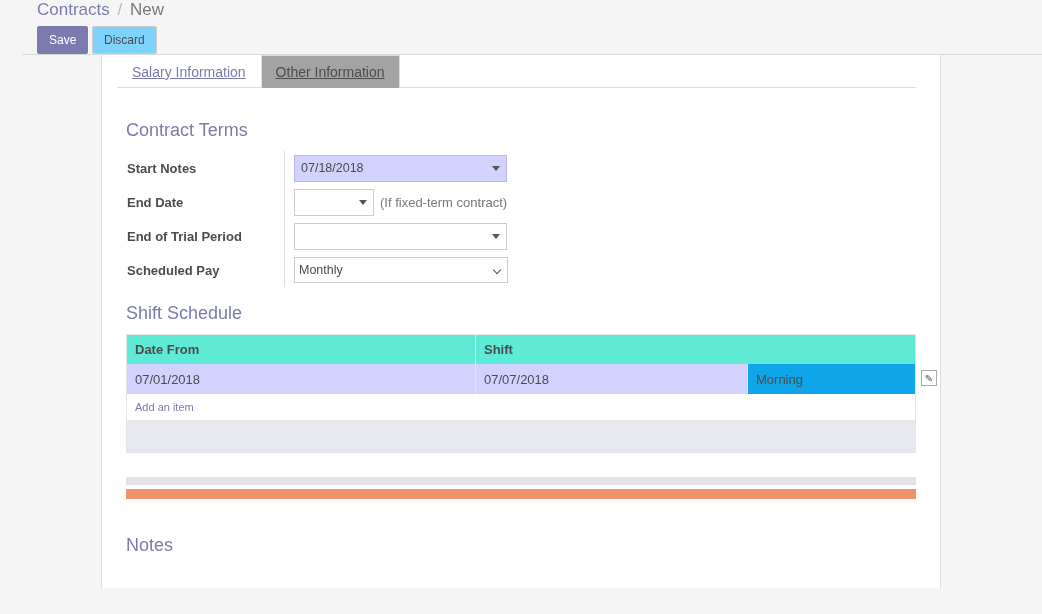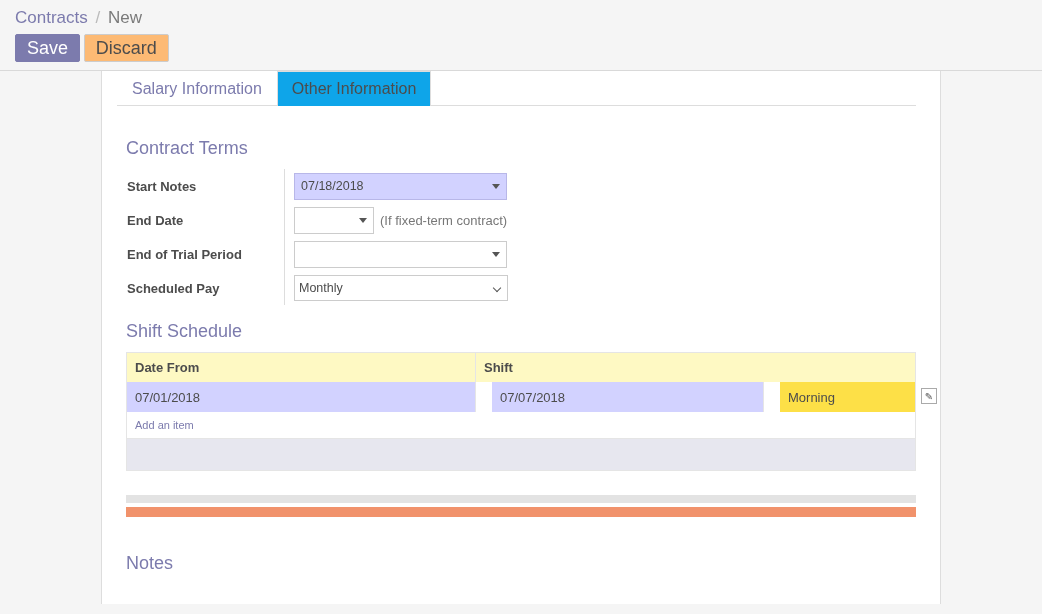--- a/index.html
+++ b/index.html
@@ -11,51 +11,52 @@
     font-family: "Helvetica Neue", Helvetica, Arial, sans-serif;
     font-size: 13px;
     color: #4c4c4c;
     background: #f5f5f5;
     overflow: hidden;
   }
 
   
   .control-panel {
     background: #f5f5f5;
-    padding: 8px 15px;
+    padding: 0 15px;
     border-bottom: 1px solid #d9d9d9;
+    margin-left: 22px;
   }
   .breadcrumb {
     font-size: 17px;
     color: #666;
     margin-bottom: 6px;
   }
   .breadcrumb a {
     color: #7c7bad;
     text-decoration: none;
   }
   .breadcrumb .slash { color: #bbb; margin: 0 3px; }
   .breadcrumb .active { color: #7a7a7a; }
 
   .btn {
     display: inline-block;
     padding: 4px 11px;
-    font-size: 18px;
+    font-size: 12px;
     border-radius: 2px;
     cursor: pointer;
     line-height: 18px;
     vertical-align: middle;
   }
   .btn-primary {
     background: #7c7bad;
     color: #fff;
     border: 1px solid #7c7bad;
   }
   .btn-default {
-    background: #fdba74;
+    background: #7dd3fc;
     color: #4c4c4c;
     border: 1px solid #ccc;
   }
 
   
   .sheet-wrap {
     padding: 0;
     display: flex;
     justify-content: center;
   }
@@ -79,27 +80,28 @@
     border-bottom: 1px solid #ddd;
     display: flex;
     margin-left: -9px;
   }
   .nav-tabs li {
     display: block;
     border: 1px solid transparent;
     border-bottom: none;
     margin-bottom: -1px;
     padding: 8px 14px;
-    font-size: 16px;
+    font-size: 14px;
     cursor: pointer;
+    text-decoration: underline;
   }
   .nav-tabs li.inactive { color: #7c7bad; }
   .nav-tabs li.active {
     border-color: #ddd;
-    background: #0ea5e9;
+    background: #a3a3a3;
     color: #4c4c4c;
   }
 
   
   h2.section {
     color: #7c7bad;
     font-weight: 500;
     font-size: 18px;
     margin: 32px 0 10px 0;
   }
@@ -165,49 +167,48 @@
   }
 
   
   .o_list {
     border: 1px solid #e5e5e5;
     margin-top: 6px;
     width: 100%;
   }
   .o_list_header {
     display: flex;
-    background: #fef9c3;
+    background: #5eead4;
     font-weight: 700;
     font-size: 13px;
     color: #4c4c4c;
   }
   .o_list_header div, .o_list_row div {
     padding: 7px 8px;
     border-right: 1px solid #e5e5e5;
   }
   .o_list_header div:last-child, .o_list_row div:last-child { border-right: none; }
   .col-from { flex: 0 0 349px; }
   .col-to   { flex: 0 0 272px; }
   .col-shift{ flex: 1 1 auto; }
 
   .o_list_row {
     display: flex;
     align-items: center;
-    gap: 16px;
   }
   .date-cell {
     display: flex;
     align-items: center;
     justify-content: space-between;
     background: #d2d2ff;
     height: 30px;
   }
   .shift-cell {
     display:flex; align-items:center; justify-content:space-between;
-    background:#fde047;
+    background:#0ea5e9;
     height:30px;
     position:relative;
   }
   .ext-edit {
     position:absolute;
     right:-22px; top:6px;
     width:16px; height:16px;
     border:1px solid #aaa;
     display:flex; align-items:center; justify-content:center;
     font-size:10px; color:#555;

